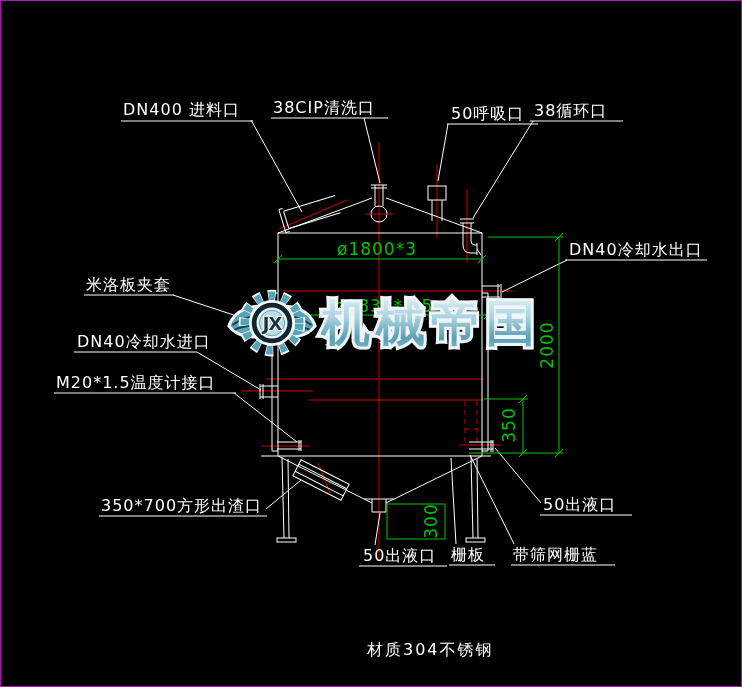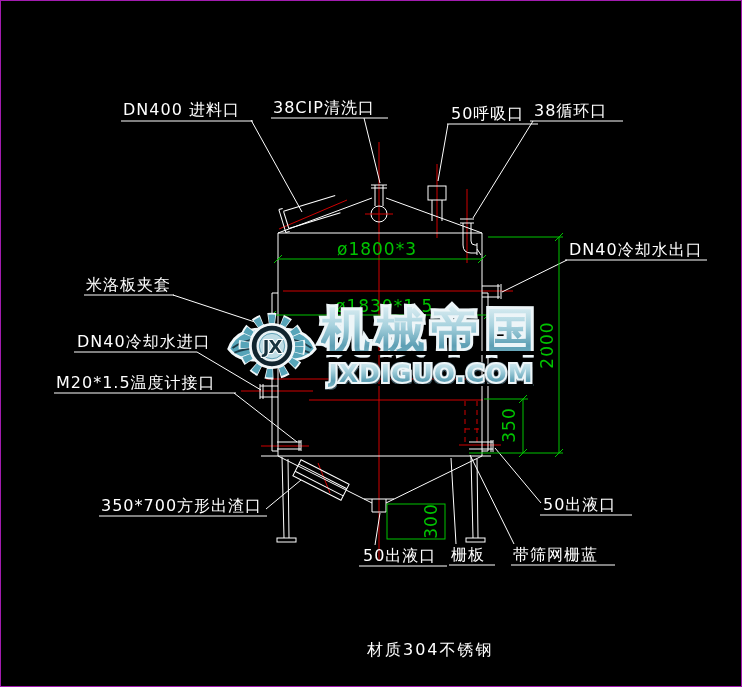--- a/index.html
+++ b/index.html
@@ -7,21 +7,21 @@
     position:relative;width:740px;height:685px;background:#000;
     border:1px solid #a21caf;overflow:hidden;
     font-family:"DejaVu Sans","Liberation Sans",sans-serif;
   }
   svg text{font-family:"DejaVu Sans","Liberation Sans",sans-serif;}
   .lbl{fill:#fff;font-size:16px;letter-spacing:1px;}
   .dim{fill:#00c400;font-size:17px;letter-spacing:1px;}
   .title{fill:#fff;font-size:16px;letter-spacing:2px;}
 
   
-  .watermark{position:absolute;left:224px;top:300px;display:flex;align-items:center;z-index:5;text-decoration:underline;}
+  .watermark{position:absolute;left:224px;top:277px;display:flex;align-items:center;z-index:5;}
   .wm-logo{width:94px;height:92px;flex:0 0 auto;}
   .wm-texts{margin-left:2px;display:flex;flex-direction:column;align-items:center;}
   .wm-line{position:relative;white-space:nowrap;}
   .wm-line.name{font-size:49px;font-weight:bold;letter-spacing:6px;line-height:52px;}
   .wm-line.site{font-size:25px;font-weight:bold;letter-spacing:1px;line-height:28px;margin-top:2px;}
   .wm-stroke{position:absolute;left:0;top:0;color:#8fc2d2;
     -webkit-text-stroke:6px #edf5f8;
     text-shadow:2px 3px 0 #39505a,-2px 3px 0 #39505a,2px -2px 0 #39505a,-2px -2px 0 #39505a;}
   .wm-line.site .wm-stroke{-webkit-text-stroke:4px #edf5f8;}
   .wm-fill{position:relative;
@@ -252,20 +252,16 @@
     <circle cx="50" cy="47" r="23" fill="#10242e" stroke="#f2f8fa" stroke-width="3"></circle>
     <circle cx="50" cy="47" r="16.5" fill="#e8f2f5"></circle>
     <circle cx="50" cy="47" r="13.5" fill="#bfdde6" stroke="#5d9fb4" stroke-width="1"></circle>
     <text x="50" y="54" text-anchor="middle" font-size="19" font-weight="bold" fill="#16333f" stroke="#ffffff" stroke-width="2" paint-order="stroke" style="letter-spacing:-1px">JX</text>
   </svg>
   <div class="wm-texts">
     <div class="wm-line name">
       <span class="wm-stroke">机械帝国</span>
       <span class="wm-fill">机械帝国</span>
     </div>
-    <div class="wm-line site">
-      <span class="wm-stroke">JXDIGUO.COM</span>
-      <span class="wm-fill">JXDIGUO.COM</span>
-    </div>
   </div>
 </div>
 
 </div>
 
 </body></html>

